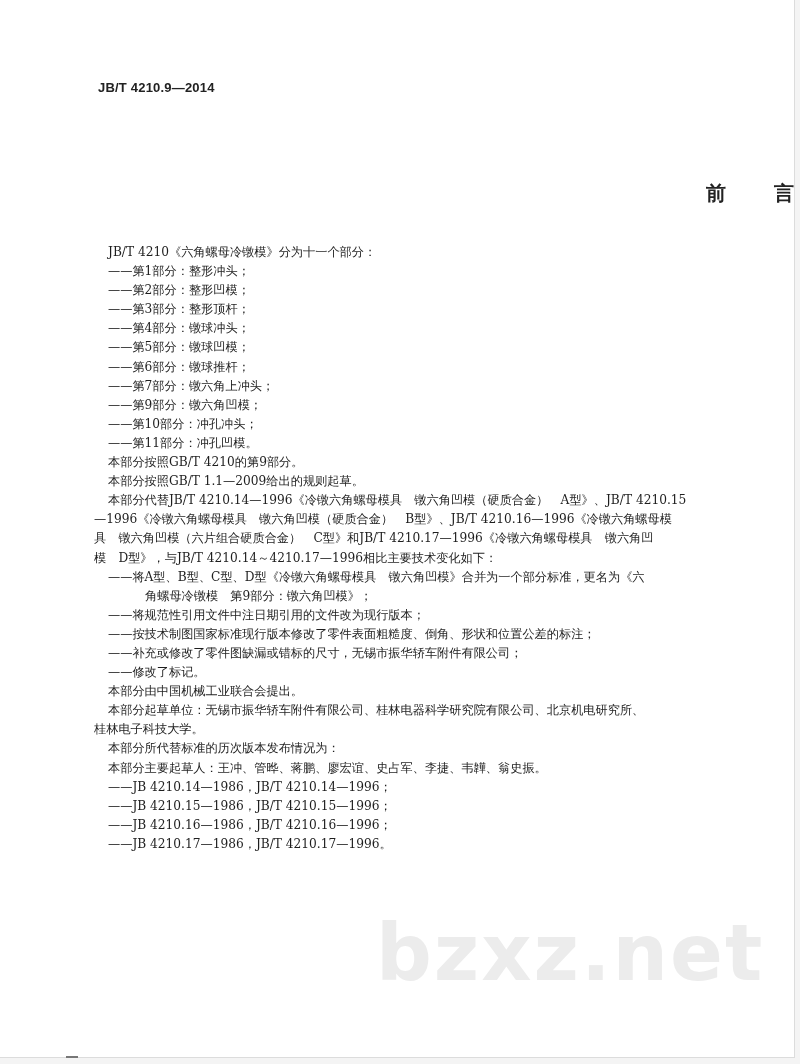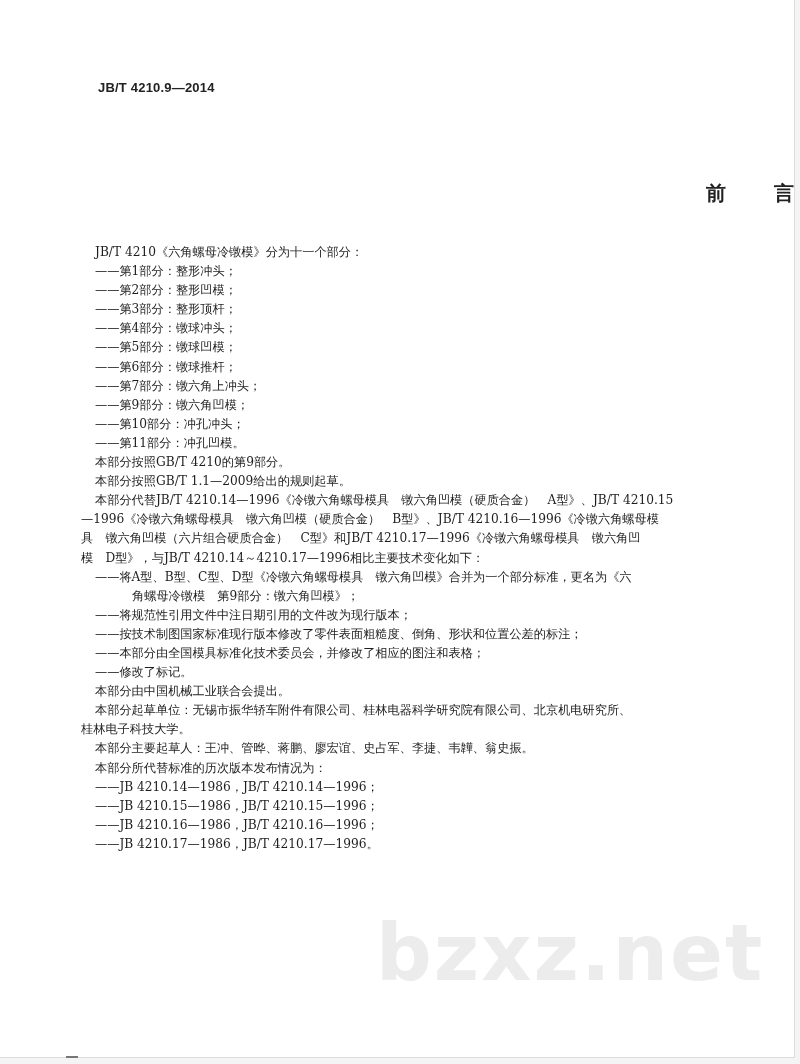--- a/index.html
+++ b/index.html
@@ -27,21 +27,21 @@
     position: absolute; left: 0; width: 794px; top: 172px;
     text-align: right;
     font-family: "DejaVu Sans", sans-serif;
     font-weight: bold; font-size: 20px; color: #222;
     word-spacing: 0;
     margin-top: 8px;
   }
   .title span { display: inline-block; }
   .title .gap { width: 48px; }
   .body {
-    position: absolute; left: 95px; top: 243px; width: 650px;
+    position: absolute; left: 108px; top: 243px; width: 650px;
     font-size: 12.2px; line-height: 19.1px;
   }
   .line { white-space: nowrap; height: 19.1px; }
   .cont-left { margin-left: -14px; }
   .sub2 { padding-left: 37px; }
   .watermark {
     position: absolute; left: 376px; top: 914px;
     font-family: "DejaVu Sans", sans-serif; font-weight: bold;
     font-size: 78px; color: #ececec; letter-spacing: 2px;
     line-height: 1;
@@ -86,33 +86,33 @@
       <div class="line cont-left">—1996《冷镦六角螺母模具　镦六角凹模（硬质合金）　B型》、JB/T 4210.16—1996《冷镦六角螺母模</div>
       <div class="line cont-left">具　镦六角凹模（六片组合硬质合金）　C型》和JB/T  4210.17—1996《冷镦六角螺母模具　镦六角凹</div>
       <div class="line cont-left">模　D型》，与JB/T 4210.14～4210.17—1996相比主要技术变化如下：</div>
     </div>
 
     <div>
       <div class="line">——将A型、B型、C型、D型《冷镦六角螺母模具　镦六角凹模》合并为一个部分标准，更名为《六</div>
       <div class="line sub2">角螺母冷镦模　第9部分：镦六角凹模》；</div>
       <div class="line">——将规范性引用文件中注日期引用的文件改为现行版本；</div>
       <div class="line">——按技术制图国家标准现行版本修改了零件表面粗糙度、倒角、形状和位置公差的标注；</div>
-      <div class="line">——本部分由全国模具标准化技术委员会，并修改了相应的图注和表格；</div>
+      <div class="line">——补充或修改了零件图缺漏或错标的尺寸，无锡市振华轿车附件有限公司；</div>
       <div class="line">——修改了标记。</div>
     </div>
 
     <div class="line">本部分由中国机械工业联合会提出。</div>
 
     <div>
       <div class="line">本部分起草单位：无锡市振华轿车附件有限公司、桂林电器科学研究院有限公司、北京机电研究所、</div>
       <div class="line cont-left">桂林电子科技大学。</div>
     </div>
 
+    <div class="line">本部分所代替标准的历次版本发布情况为：</div>
     <div class="line">本部分主要起草人：王冲、管晔、蒋鹏、廖宏谊、史占军、李捷、韦韡、翁史振。</div>
-    <div class="line">本部分所代替标准的历次版本发布情况为：</div>
 
     <div>
       <div class="line">——JB 4210.14—1986，JB/T 4210.14—1996；</div>
       <div class="line">——JB 4210.15—1986，JB/T 4210.15—1996；</div>
       <div class="line">——JB 4210.16—1986，JB/T 4210.16—1996；</div>
       <div class="line">——JB 4210.17—1986，JB/T 4210.17—1996。</div>
     </div>
   </div>
 
   <div class="watermark">bzxz.net</div>

